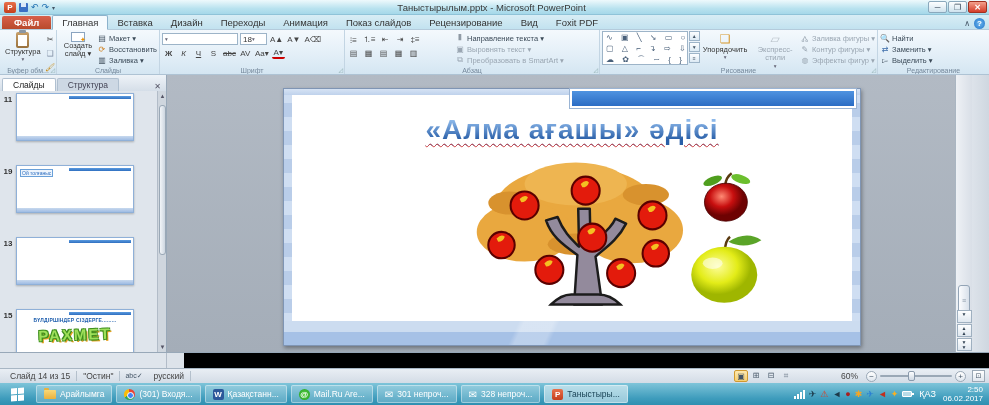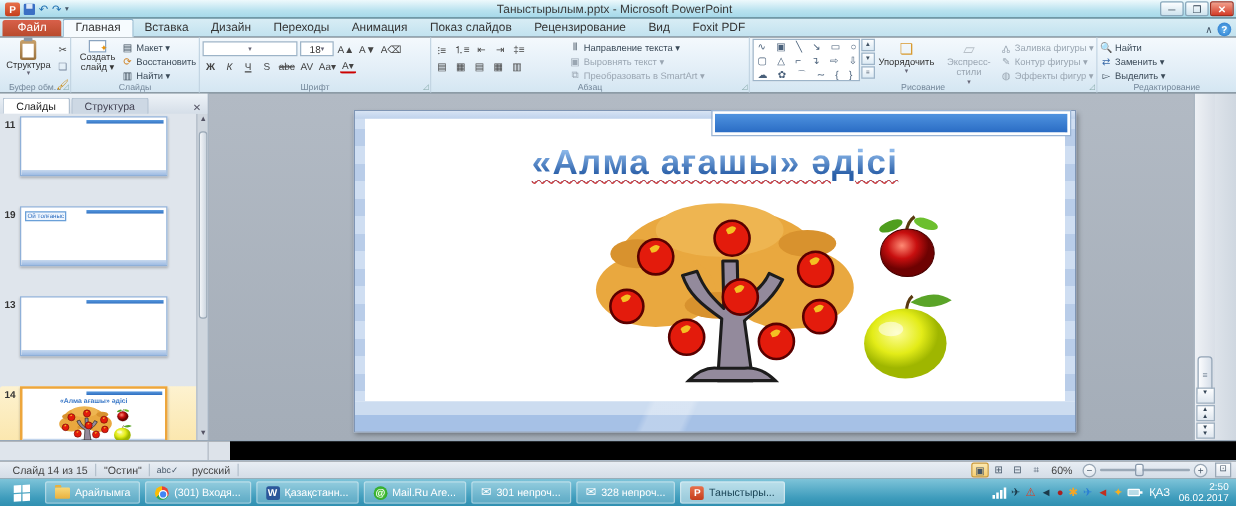--- a/index.html
+++ b/index.html
@@ -15,21 +15,21 @@
   .floppy:after { content:""; position:absolute; left:2px; top:0; width:5px; height:4px; background:#dce8f8; }
   .qat-drop { font-size:6px; color:#456; }
   .tb-title { flex:1; text-align:center; color:#3a3a3a; font-size:9.5px; white-space:nowrap; }
   .winbtns { display:flex; gap:1px; }
   .winbtn { width:19px; height:12px; font-size:8px; line-height:11px; text-align:center; border:1px solid #8aa8bc; border-radius:2px; background:linear-gradient(#fdfeff,#cfe3ee); color:#345; }
   .winbtn.close { background:linear-gradient(#f2a08c,#d43c28); border-color:#a03020; color:#fff; font-weight:bold; }
 
   
   .tabrow { height:15px; background:linear-gradient(#d8edf5,#c2e2ef); display:flex; align-items:flex-end; font-size:9.5px; border-bottom:1px solid #b4cbdb; }
   .tab { padding:1px 9px 1px; color:#333; white-space:nowrap; }
-  .tab.file { background:linear-gradient(#d8604a,#b94a2c); color:#fff; border-radius:2px 2px 0 0; margin:0 1px 0 2px; padding:1px 12px; }
+  .tab.file { background:linear-gradient(#d8604a,#b94a2c); color:#fff; border-radius:2px 2px 0 0; margin:0 1px 0 2px; padding:1px 12px;font-weight:bold; }
   .tab.active { background:#f6fbfe; border:1px solid #8db3cc; border-bottom:1px solid #f6fbfe; border-radius:2px 2px 0 0; margin-bottom:-1px; }
   .tabrow .spacer { flex:1; }
   .tab-right { display:flex; align-items:center; gap:4px; padding-right:4px; }
   .rib-min { font-size:8px; color:#456; }
   .helpbtn { width:11px; height:11px; border-radius:50%; background:radial-gradient(#6db8f0,#1f72c8); color:#fff; font-size:8px; font-weight:bold; text-align:center; line-height:11px; }
 
   
   .ribbon { height:45px; background:linear-gradient(#f4f9fd,#e2eef7 60%,#d4e6f2); border-bottom:1px solid #aec3d4; display:flex; }
   .rgroup { position:relative; border-right:1px solid #c3d5e3; padding:1px 2px 10px; height:100%; }
   .glabel { position:absolute; bottom:0; left:0; right:0; text-align:center; font-size:7px; color:#74879a; white-space:nowrap; overflow:hidden; }
@@ -40,21 +40,21 @@
   .srow { display:flex; align-items:center; gap:2px; }
   .sbtn { display:inline-flex; align-items:center; justify-content:center; min-width:13px; height:12px; font-size:8px; color:#444; padding:0 1px; border-radius:2px; }
   .gray { color:#9aa6b2 !important; }
 
   .clipboard-icon { width:13px; height:16px; background:linear-gradient(#c8a06a,#9a723e); border-radius:2px; position:relative; }
   .clipboard-icon:after { content:""; position:absolute; left:2px; top:3px; width:9px; height:11px; background:#fff; }
   .clipboard-icon:before { content:""; position:absolute; left:3px; top:-2px; width:7px; height:3px; background:#8a97a5; border-radius:1px; }
   .minislide { width:14px; height:10px; background:#fff; border:1px solid #8aa4c0; position:relative; }
   .minislide.star:after { content:"✦"; position:absolute; right:-2px; bottom:-3px; color:#e8920a; font-size:7px; }
 
-  .combo { height:12px; background:#fff; border:1px solid #9db4c8; font-size:8px; display:flex; align-items:center; justify-content:center; padding:0 2px; color:#333; }
+  .combo { height:12px; background:#fff; border:1px solid #9db4c8; font-size:8px; display:flex; align-items:center; justify-content:flex-start; padding:0 2px; color:#333; }
   .fontgrid { display:flex; flex-direction:column; gap:2px; padding-top:2px; }
 
   .shapebox { width:98px; height:34px; background:#fff; border:1px solid #9db4c8; font-size:8px; color:#49607a; line-height:11px; padding-left:3px; letter-spacing:3px; overflow:hidden; white-space:nowrap; }
   .shapescroll { display:flex; flex-direction:column; gap:1px; margin-left:1px; }
   .shapescroll span { width:11px; height:10px; border:1px solid #9db4c8; background:linear-gradient(#fdfeff,#dceaf4); font-size:5px; text-align:center; line-height:9px; color:#456; }
 
   .stackcol { display:flex; flex-direction:column; justify-content:flex-start; gap:1px; padding-top:2px; }
   .stackbtn { display:flex; align-items:center; gap:2px; font-size:7.5px; color:#3b4a58; white-space:nowrap; height:10px; }
   .stackbtn .sicn { font-size:8px; width:10px; text-align:center; }
 
@@ -115,21 +115,21 @@
 
   
   .statusbar { height:15px; background:linear-gradient(#e9eef4,#d3dce6); border-top:1px solid #a8b6c4; display:flex; align-items:center; font-size:8.5px; color:#444; padding:0 4px; }
   .st-item { padding:0 6px; white-space:nowrap; }
   .st-sep { width:1px; height:10px; background:#b4c0cc; }
   .spell { font-size:7px; color:#456; padding:0 5px; }
   .statusbar .spacer { flex:1; }
   .viewbtns { display:flex; align-items:center; gap:1px; }
   .vwbtn { width:14px; height:12px; font-size:8px; line-height:11px; text-align:center; color:#456; border-radius:2px; }
   .vwbtn.on { background:linear-gradient(#fce8b0,#f8cf70); border:1px solid #d09a30; }
-  .zoomval { padding:0 5px; }
+  .zoomval { padding:0 5px;margin-left:43px; }
   .slider { display:flex; align-items:center; gap:3px; padding:0 3px; }
   .sl-track { position:relative; width:72px; height:2px; background:#9aa8b6; border-radius:1px; }
   .sl-thumb { position:absolute; left:28px; top:-4px; width:7px; height:10px; background:linear-gradient(#fdfeff,#cfd9e4); border:1px solid #8a9aac; border-radius:2px; }
   .sl-minus,.sl-plus { width:11px; height:11px; border:1px solid #9aa8b6; border-radius:50%; font-size:8px; line-height:9px; text-align:center; color:#456; background:linear-gradient(#fff,#dfe6ee); }
   .fitbtn { width:13px; height:12px; border:1px solid #9aa8b6; background:linear-gradient(#fff,#dfe6ee); font-size:7px; line-height:10px; text-align:center; color:#456; margin-left:3px; }
 
   
   .taskbar { height:22px; background:linear-gradient(#7ec4d9,#3e9cbc 70%,#2f8fb0); display:flex; align-items:center; padding:0 2px; gap:4px; }
   .startbtn { width:30px; height:22px; display:flex; align-items:center; justify-content:center; }
   .winlogo { display:grid; grid-template-columns:6px 6px; grid-template-rows:6px 6px; gap:1px; transform:skewY(-4deg); }
@@ -278,21 +278,21 @@
           <span class="stackbtn">
               <span class="sicn">▤</span>
               <span>Макет ▾</span>
             </span>
           <span class="stackbtn">
               <span class="sicn" style="color:#d08020">⟳</span>
               <span>Восстановить</span>
             </span>
           <span class="stackbtn">
               <span class="sicn">▥</span>
-              <span>Найти ▾</span>
+              <span>Заливка ▾</span>
             </span>
         </div>
       </div>
       <span class="glabel">Слайды</span>
     </div>
 
     <div class="rgroup" style="width:185px">
       <div class="fontgrid">
         <div class="srow">
           <span class="combo" style="width:76px">
@@ -447,31 +447,20 @@
         </div>
 
         <div class="trow">
           <span class="tnum">13</span>
           <div class="thumb">
               <span class="tbar"></span>
               <span class="tfoot"></span>
             </div>
         </div>
 
-        <div class="trow sel">
-          <span class="tnum">14</span>
-          <div class="thumb">
-              <span class="tbar"></span>
-              <span class="tfoot"></span>
-            <span class="t14title">«Алма ағашы» әдісі</span>
-            <svg class="t14scene">
-                <use href="#apple-scene"></use>
-              </svg>
-          </div>
-        </div>
 
         <div class="trow">
           <span class="tnum">15</span>
           <div class="thumb">
               <span class="tbar"></span>
             <span class="t15title">БҮЛДІРШІНДЕР СІЗДЕРГЕ.........</span>
             <span class="t15word">РАХМЕТ</span>
           </div>
         </div>
 

